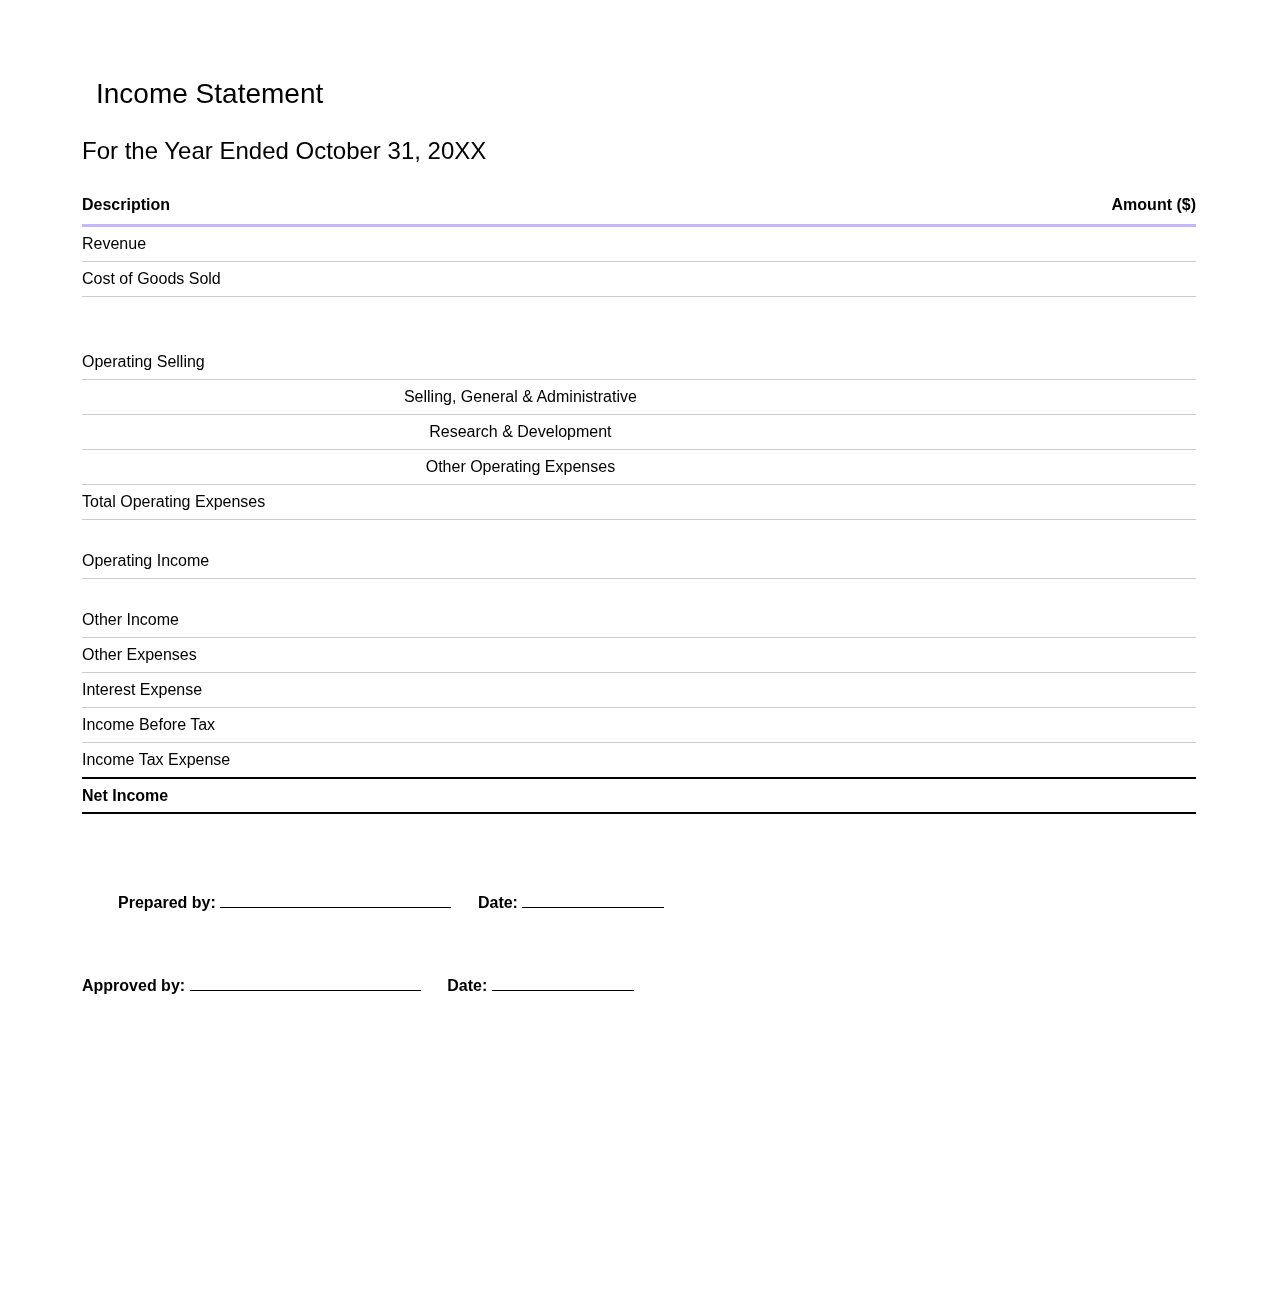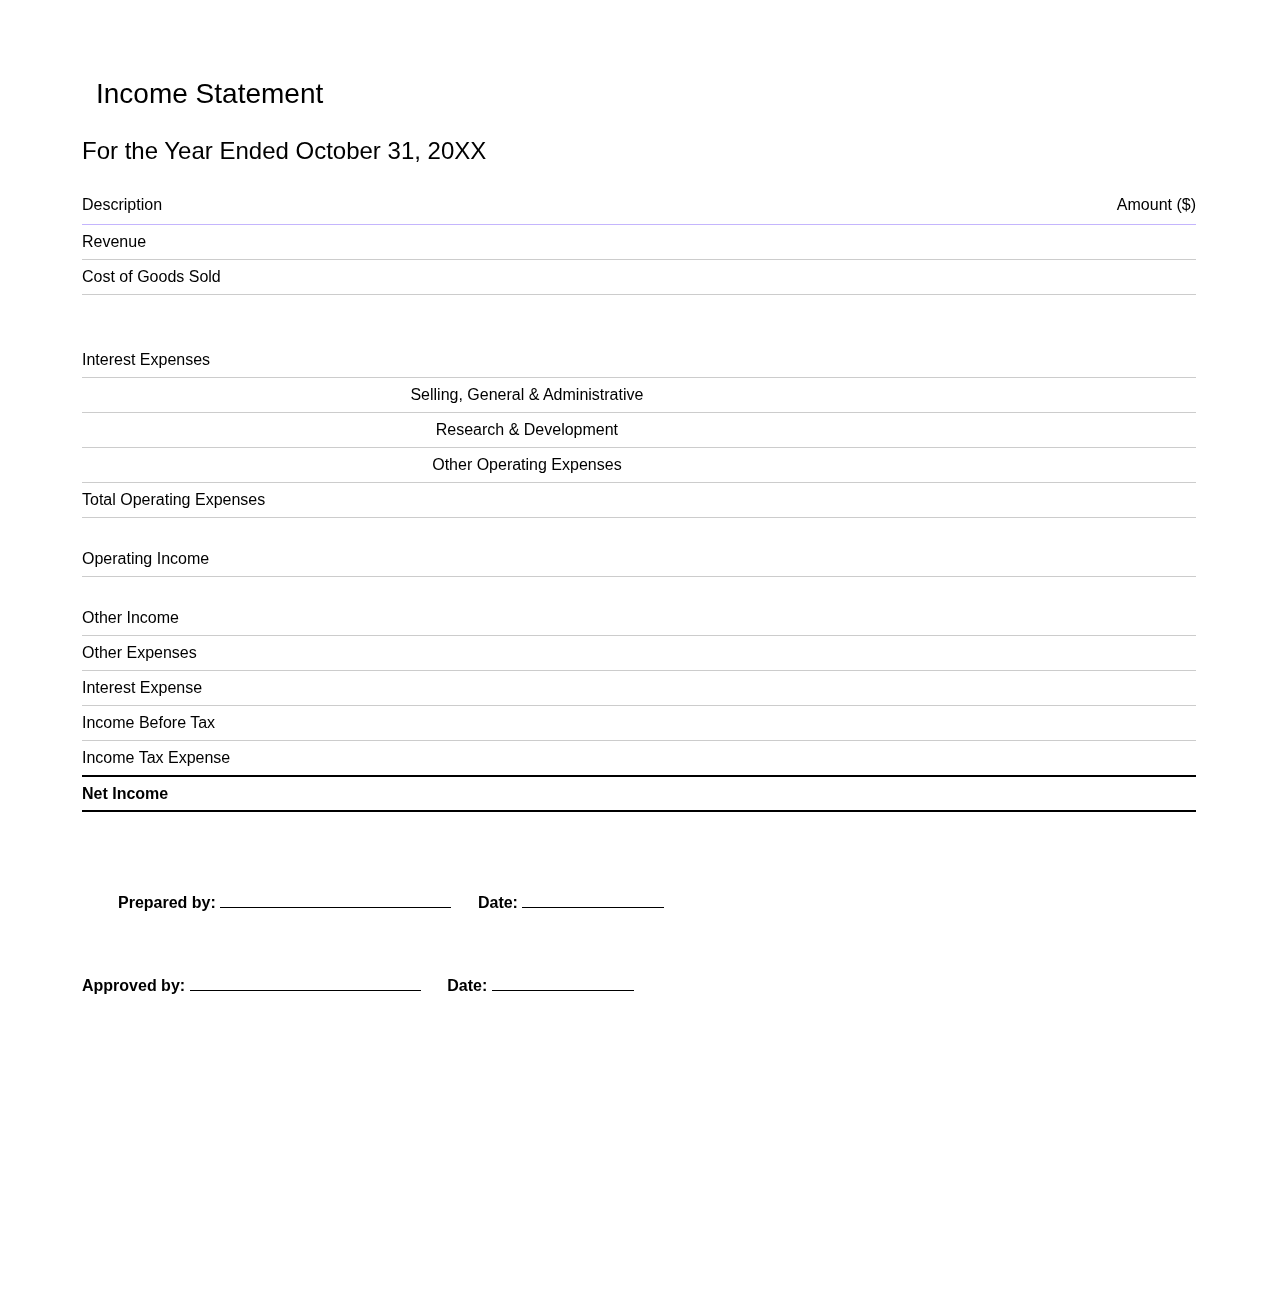--- a/index.html
+++ b/index.html
@@ -16,22 +16,22 @@
     }
     h2 {
       font-weight: normal; font-size: 24px; margin: 0;
       position: absolute; top: 136px; left: 0; line-height: 30px;
     }
     table {
       position: absolute; top: 188px; left: 0; width: 1114px;
       border-collapse: collapse; font-size: 16px;
     }
     th {
-      font-weight: normal; text-align: left; height: 34px; padding: 0;
-      border-bottom: 1px solid #c4b5fd; vertical-align: middle;
+      font-weight: bold; text-align: left; height: 34px; padding: 0;
+      border-bottom: 3px solid #c4b5fd; vertical-align: middle;
       padding-bottom: 2px;
       margin-left: 48px;
     }
     th.amt { text-align: right; }
     td { padding: 0; height: 34px; border-bottom: 1px solid #cccccc; vertical-align: middle; }
     td.amt { text-align: right; }
     tr.spacer td { height: 24px; border-bottom: none; }
     tr.indent td.desc { padding-left: 32px; text-align: center; }
     tr.net td { font-weight: bold; border-top: 2px solid #000; border-bottom: 2px solid #000; height: 33px; }
     .sig {
@@ -65,21 +65,21 @@
         </tr>
         <tr class="spacer">
           <td class="desc"></td>
           <td class="amt"></td>
         </tr>
         <tr class="spacer">
           <td class="desc"></td>
           <td class="amt"></td>
         </tr>
         <tr class="normal">
-          <td class="desc">Interest Expenses</td>
+          <td class="desc">Operating Selling</td>
           <td class="amt"></td>
         </tr>
         <tr class="indent">
           <td class="desc">Selling, General &amp; Administrative</td>
           <td class="amt"></td>
         </tr>
         <tr class="indent">
           <td class="desc">Research &amp; Development</td>
           <td class="amt"></td>
         </tr>

